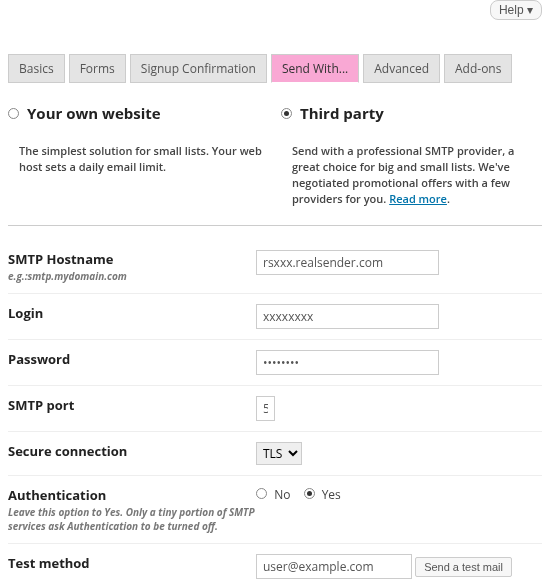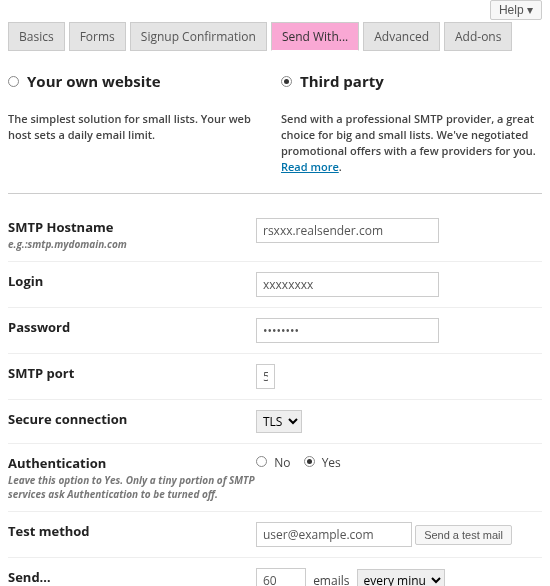--- a/index.html
+++ b/index.html
@@ -10,36 +10,37 @@
     background: #fff;
     width: 550px;
     padding: 0 8px 20px 8px;
   }
   .topbar { display: flex; justify-content: flex-end; padding-top: 0; }
   .help-btn {
     border: 1px solid #ccc;
     background: #f7f7f7;
     padding: 2px 8px;
     font-size: 12px;
-    border-radius: 2px;
+    border-radius: 8px;
     cursor: pointer;
     color: #555;
   }
   .tabs {
     display: flex;
     gap: 4px;
     margin-top: 2px;
   }
   .tab {
     border: 1px solid #ccc;
     background: #e4e4e4;
     color: #555;
     padding: 5px 10px;
     font-size: 12px;
     cursor: pointer;
+    margin-top: 32px;
   }
   .tab.active {
     background: #f9a8d4;
     border-bottom: 1px solid #fff;
     color: #333;
     font-weight: 500;
     position: relative;
     z-index: 2;
   }
   .tabcontent {
@@ -51,21 +52,21 @@
   .radio-dot,
   .radio-dot-selected {
     width: 11px; height: 11px; border: 1px solid #888; border-radius: 50%;
     display: inline-block; position: relative; background:#fff;
   }
   .radio-dot-selected::after {
     content: ""; position: absolute; width: 5px; height: 5px; background: #333;
     border-radius: 50%; top: 2px; left: 2px;
   }
   .method-title { font-size: 15px; font-weight: 700; color: #222; }
-  .method-desc { font-size: 11px; font-weight: 600; color: #444; line-height: 1.45; }
+  .method-desc { font-size: 11px; font-weight: 600; color: #444; line-height: 1.45; margin-left: 11px; }
   .method-desc a { color: #0073aa; text-decoration: underline; }
   hr.sep { border: none; border-top: 1px solid #ccc; margin: 18px 0 14px 0; }
   .field-row {
     display: flex;
     border-bottom: 1px solid #eee;
     padding: 10px 0;
     align-items: flex-start;
   }
   .field-row:last-of-type { border-bottom: none; }
   .field-label {

